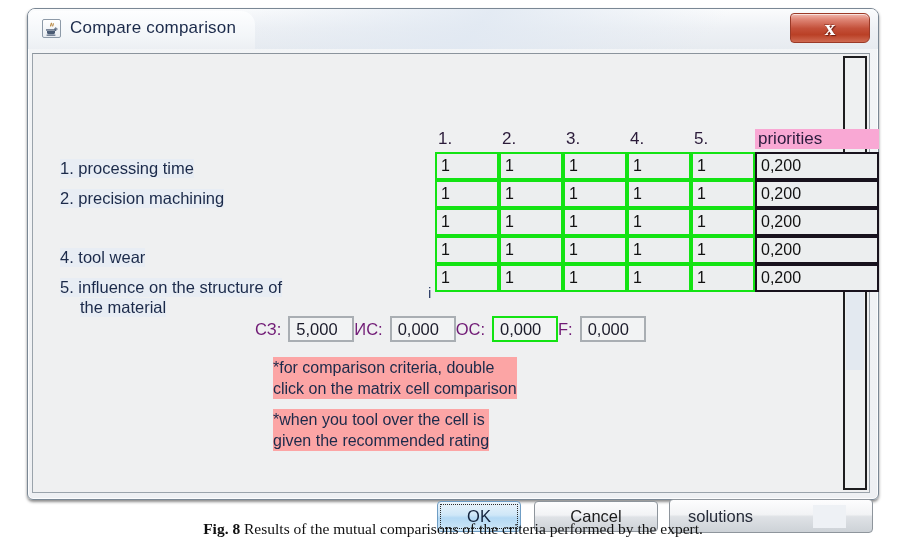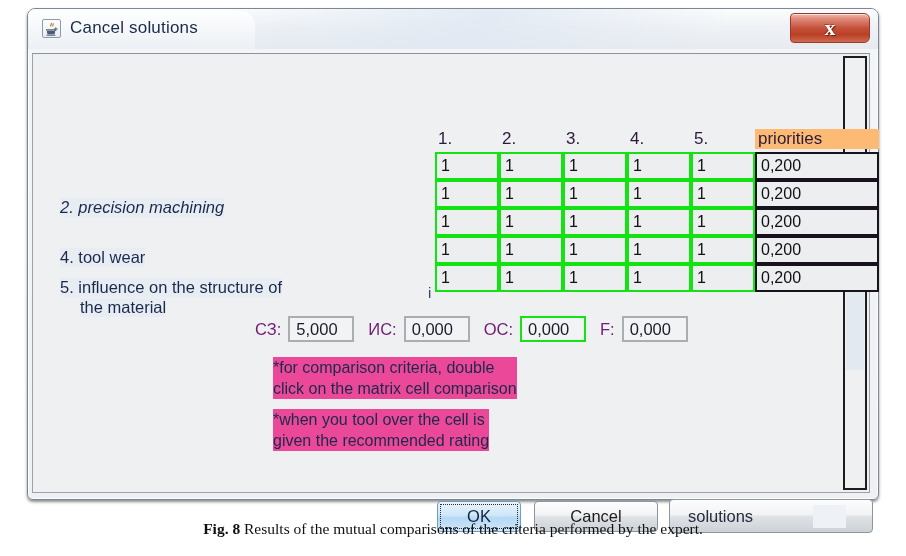--- a/index.html
+++ b/index.html
@@ -149,21 +149,21 @@
     top: 0;
     width: 64px;
     font-size: 17px;
     color: #2b1b3a;
     text-align: left;
     padding-left: 3px;
     box-sizing: border-box;
   }
   .col-head.prior {
     width: 124px;
-    background: #fdba74;
+    background: #f9a8d4;
     color: #2a1b3d;
   }
   #matrix {
     position: absolute;
     left: 402px; top: 98px;
     width: 440px;
   }
   .m-row {
     position: relative;
     height: 28px;
@@ -209,34 +209,33 @@
   }
   .f-box {
     width: 66px;
     height: 26px;
     background: #f2f3f4;
     border: 2px solid #a9aeb3;
     box-sizing: border-box;
     font-size: 16.5px;
     color: #1b1b2a;
     padding: 2px 0 0 6px;
-    margin-right: 14px;
     cursor: text;
   }
   .f-box.green { border-color: #13e313; }
   .f-box.last { margin-right: 0; }
 
   
   .hint {
     position: absolute;
     left: 240px;
     font-size: 16px;
     color: #1b2a4a;
     line-height: 21px;
-    background: #ec4899;
+    background: #fca5a5;
     white-space: pre-line;
   }
   #hint1 { top: 303px; }
   #hint2 { top: 355px; }
 
   
   .btn {
     position: absolute;
     height: 31px;
     border: 1px solid #8e959c;
@@ -304,34 +303,38 @@
     <div id="app-icon">
       <svg width="17" height="17" viewBox="0 0 17 17">
         <path d="M4 11 h8 v1.6 a1.6 1.6 0 0 1 -1.6 1.6 h-4.8 A1.6 1.6 0 0 1 4 12.6 z" fill="#4a5b74"></path>
         <rect x="3" y="9.3" width="10" height="1.3" fill="#4a5b74"></rect>
         <rect x="3.6" y="14.6" width="8.8" height="1.1" fill="#4a5b74"></rect>
         <path d="M12 10.2 h1.3 a1.3 1.3 0 0 0 0 -2.2 h-1.3 z" fill="none" stroke="#4a5b74" stroke-width="1"></path>
         <path d="M8 3 c1.4 1.1 -1.3 2 0 3.4" fill="none" stroke="#b07a2a" stroke-width="1.2"></path>
         <path d="M10 3.4 c1.1 0.9 -1 1.7 0 2.9" fill="none" stroke="#b07a2a" stroke-width="1.1"></path>
       </svg>
     </div>
-    <div id="window-title">Cancel solutions</div>
+    <div id="window-title">Compare comparison</div>
     <div id="close-btn">
       <span>x</span>
     </div>
   </div>
 
   <div id="content">
     <div id="panel">
 
       <div id="scroll-strip">
         <div id="scroll-strip-thumb"></div>
       </div>
 
-      <div class="crit-row" style="left:27px; top:144px;font-style:italic;">
+      <div class="crit-row" style="left:27px; top:105px;">
+        <span class="num">1.</span>
+        <span>processing time</span>
+      </div>
+      <div class="crit-row" style="left:27px; top:135px;">
         <span class="num">2.</span>
         <span>precision machining</span>
       </div>
       <div class="crit-row" style="left:27px; top:194px;">
         <span class="num">4.</span>
         <span>tool wear</span>
       </div>
       <div class="crit-row" style="left:27px; top:224px;">
         <span class="num">5.</span>
         <span>influence on the structure of</span>

